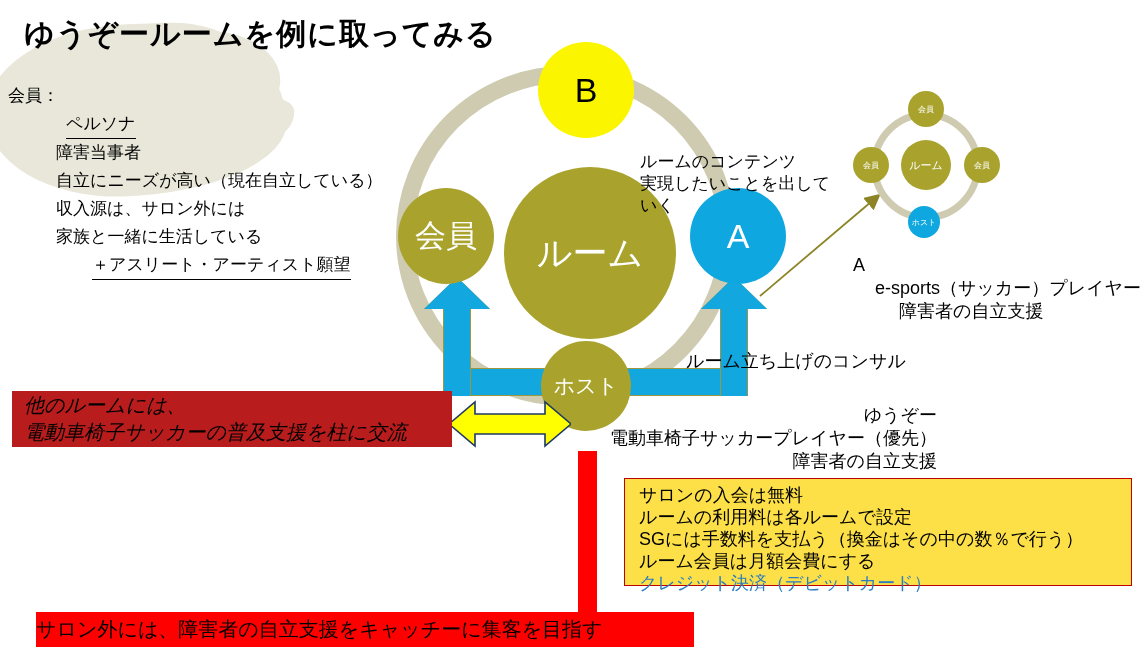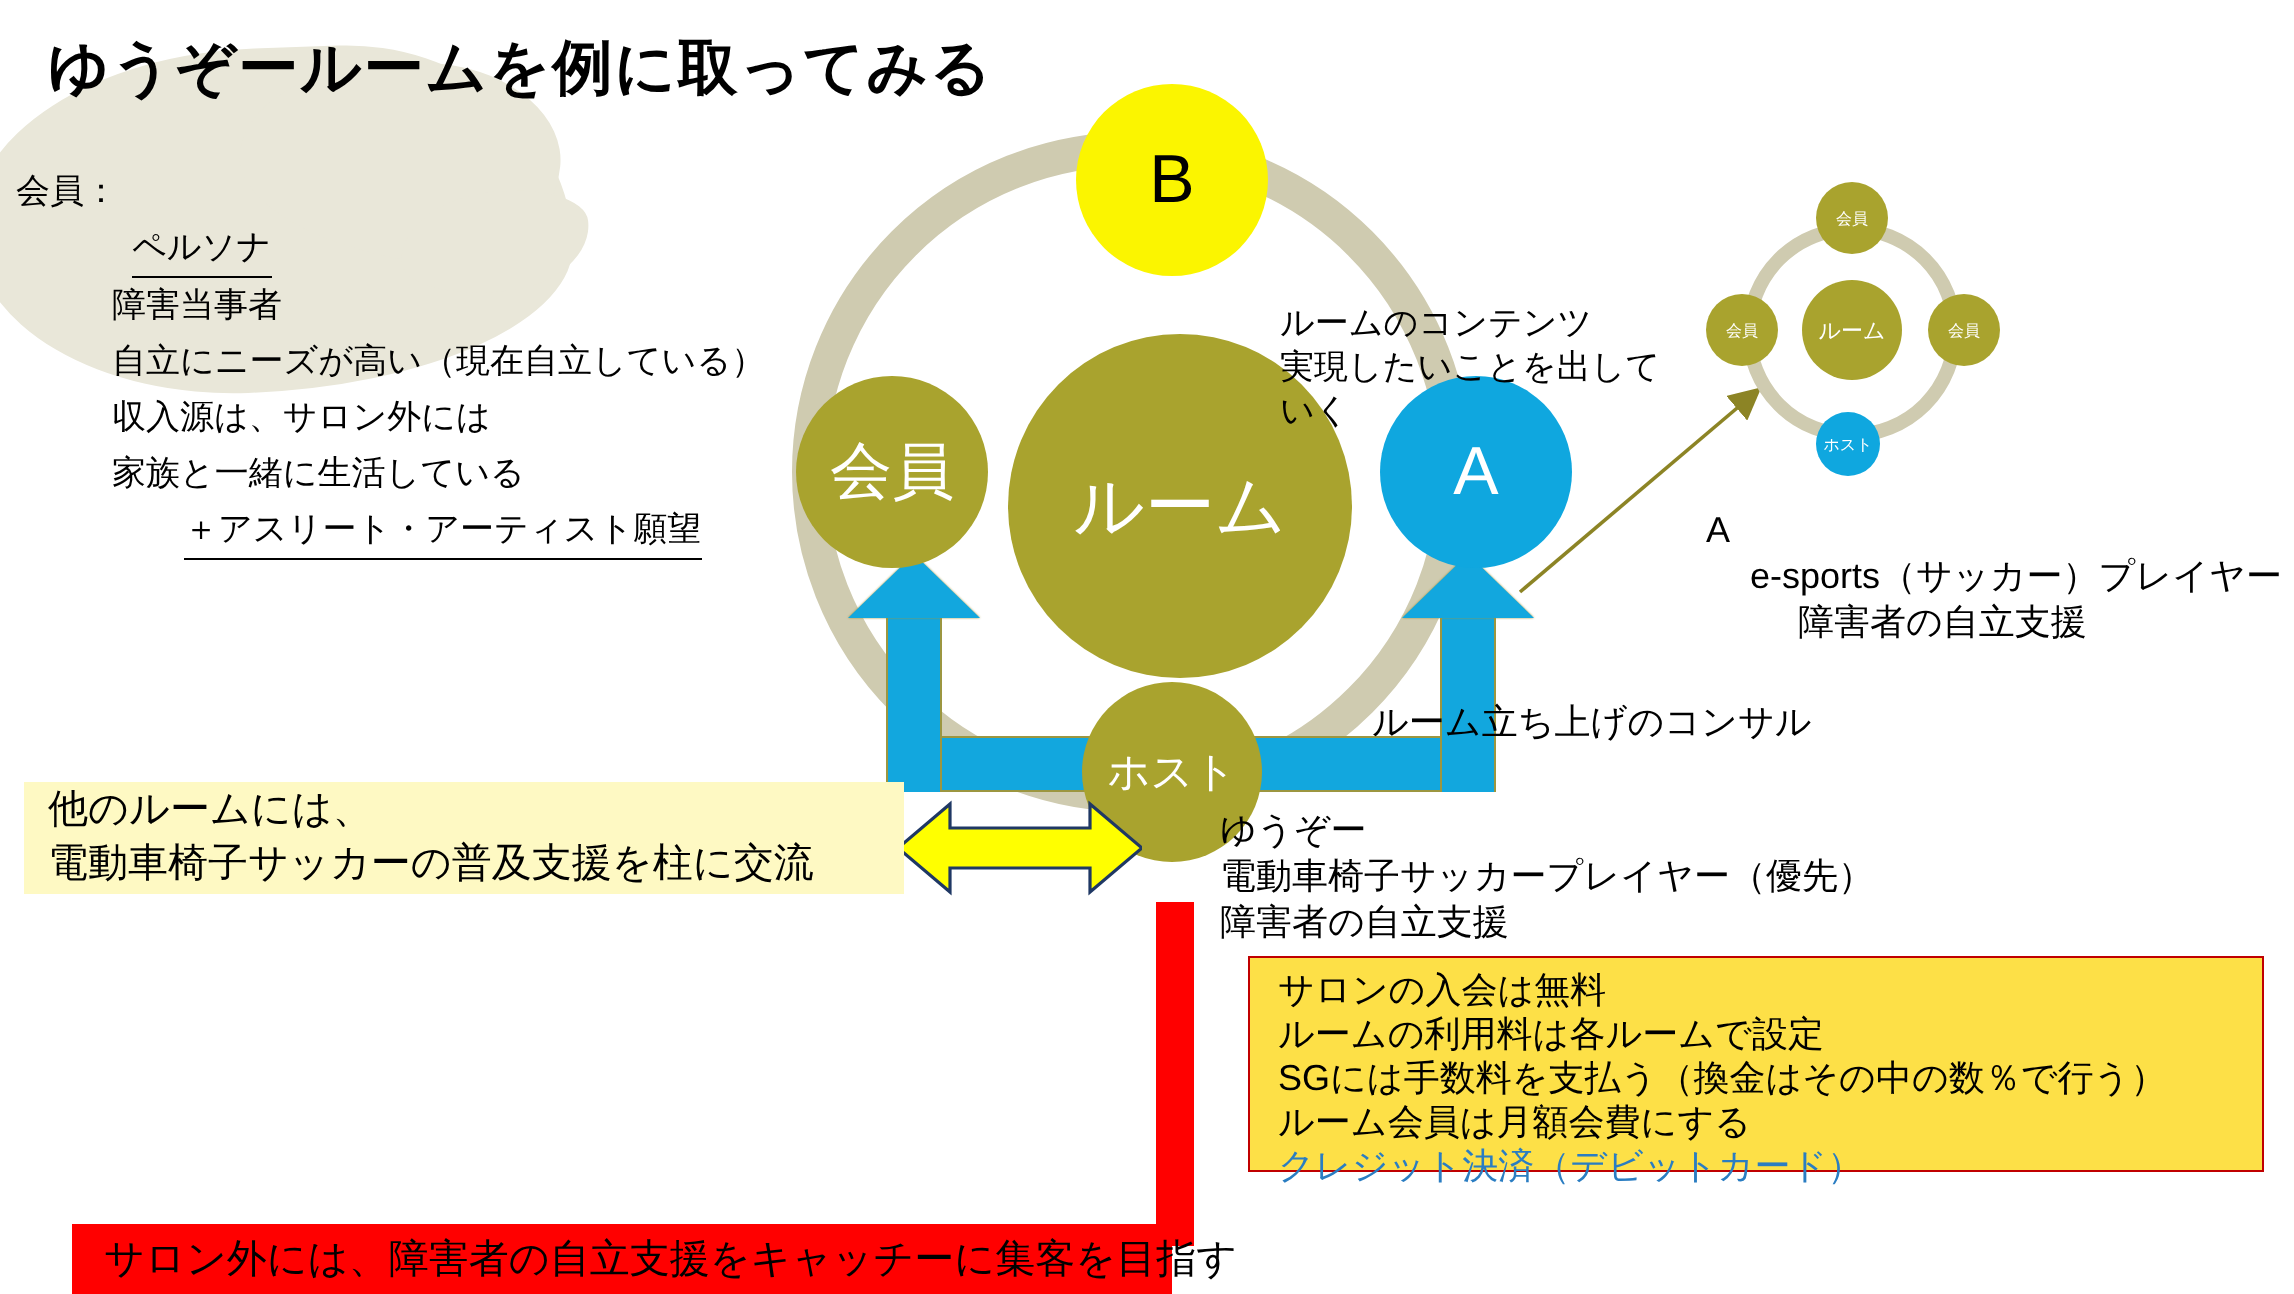--- a/index.html
+++ b/index.html
@@ -189,44 +189,46 @@
     left: 686px; top: 349px;
     font-size: 18px;
     white-space: nowrap;
   }
   .yuzo-block {
     position: absolute;
     left: 610px; top: 404px;
     font-size: 18px;
     line-height: 23px;
     white-space: nowrap;
+    text-align: right;
   }
 
   
   .dbl-arrow {
     position: absolute;
     left: 449px; top: 398px;
     width: 122px; height: 52px;
   }
 
   
   .yellow-box {
     position: absolute;
     left: 12px; top: 391px;
     width: 440px; height: 56px;
-    background: #fef9c3;
+    background: #b91c1c;
     display: flex;
     flex-direction: column;
     justify-content: center;
     padding-left: 12px;
     box-sizing: border-box;
     font-size: 20px;
     line-height: 27px;
     font-weight: 500;
     white-space: nowrap;
+    font-style: italic;
   }
 
   
   .red-bar {
     position: absolute;
     left: 578px; top: 451px;
     width: 19px; height: 172px;
     background: #FF0000;
   }
 
@@ -242,25 +244,24 @@
     font-size: 18px;
     line-height: 22px;
     white-space: nowrap;
   }
   .info-box .blue-line { color: #2A7DC2; }
 
   
   .red-banner {
     position: absolute;
     left: 36px; top: 612px;
-    width: 550px; height: 35px;
+    width: 658px; height: 35px;
     background: #FF0000;
     display: flex;
     align-items: center;
-    padding-left: 16px;
     box-sizing: border-box;
     font-size: 20px;
     font-weight: 500;
     white-space: nowrap;
     color: #000000;
   }
 
   
   .mini-ring {
     position: absolute;

